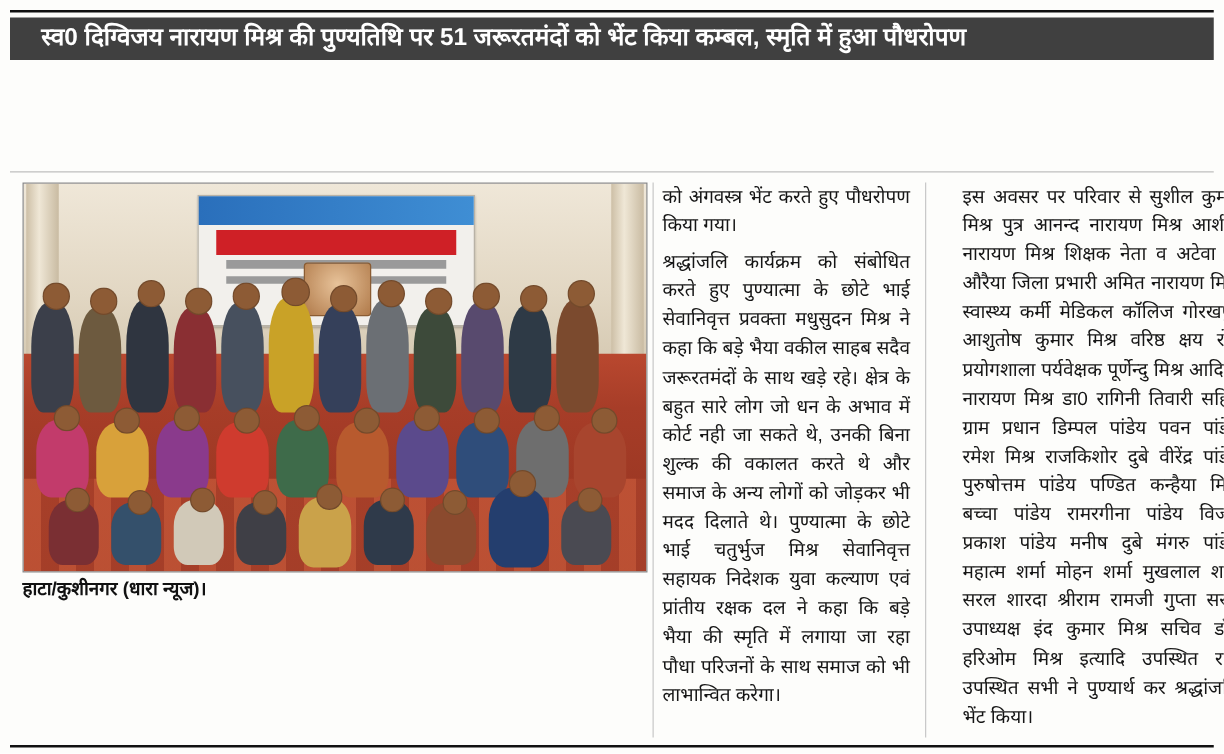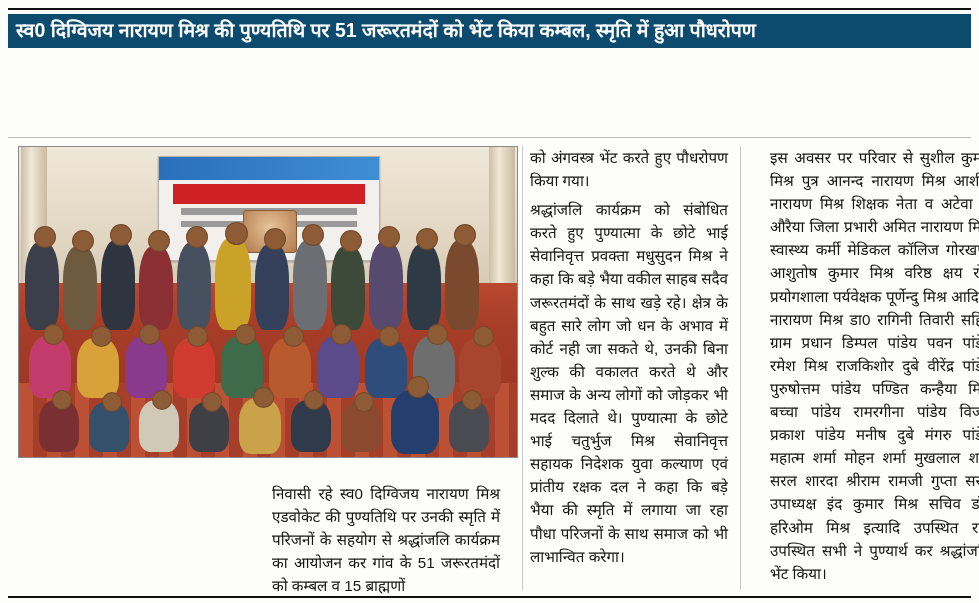--- a/index.html
+++ b/index.html
@@ -23,25 +23,25 @@
     padding: 0;
   }
 
   
   .kicker-bar {
     position: absolute;
     left: 8px;
     top: 14px;
     width: 963px;
     height: 34px;
-    background: #0c4a6e;
+    background: #404040;
     display: flex;
     align-items: center;
     box-sizing: border-box;
-    padding: 0 8px;
+    padding: 0 25px;
   }
   .kicker-text {
     color: #ffffff;
     font-size: 19.5px;
     font-weight: bold;
     letter-spacing: 0px;
     white-space: nowrap;
     line-height: 1;
     font-family: "Liberation Sans", sans-serif;
   }
@@ -321,25 +321,23 @@
         <div class="head" style="left:388px;top:136px; width:20px; height:20px;"></div>
 
         <div class="person" style="left:430px;top:160px; width:40px; height:52px; background:#4a4a52;"></div>
         <div class="head" style="left:443px;top:150px; width:18px; height:18px;"></div>
       </div>
     </div>
 
     <div class="divider-v" style="left:512px; top:2px; height:444px;"></div>
     <div class="divider-v" style="left:730px; top:2px; height:444px;"></div>
 
-
-
-    <div class="col col2">
-      <p>निवासी रहे स्व0 दिग्विजय नारायण मिश्र एडवोकेट की पुण्यतिथि पर उनकी स्मृति में परिजनों के सहयोग से श्रद्धांजलि कार्यक्रम का आयोजन कर गांव के 51 जरूरतमंदों को कम्बल व 15 ब्राह्मणों</p>
-    </div>
+    <div class="caption-line">हाटा/कुशीनगर (धारा न्यूज)।</div>
+
+
 
     <div class="col col3">
       <p>को अंगवस्त्र भेंट करते हुए पौधरोपण किया गया।</p>
       <p>श्रद्धांजलि कार्यक्रम को संबोधित करते हुए पुण्यात्मा के छोटे भाई सेवानिवृत्त प्रवक्ता मधुसुदन मिश्र ने कहा कि बड़े भैया वकील साहब सदैव जरूरतमंदों के साथ खड़े रहे। क्षेत्र के बहुत सारे लोग जो धन के अभाव में कोर्ट नही जा सकते थे, उनकी बिना शुल्क की वकालत करते थे और समाज के अन्य लोगों को जोड़कर भी मदद दिलाते थे। पुण्यात्मा के छोटे भाई चतुर्भुज मिश्र सेवानिवृत्त सहायक निदेशक युवा कल्याण एवं प्रांतीय रक्षक दल ने कहा कि बड़े भैया की स्मृति में लगाया जा रहा पौधा परिजनों के साथ समाज को भी लाभान्वित करेगा।</p>
     </div>
 
     <div class="col col4">
       <p>इस अवसर पर परिवार से सुशील कुमार मिश्र पुत्र आनन्द नारायण मिश्र आशीष नारायण मिश्र शिक्षक नेता व अटेवा के औरैया जिला प्रभारी अमित नारायण मिश्र स्वास्थ्य कर्मी मेडिकल कॉलिज गोरखपुर आशुतोष कुमार मिश्र वरिष्ठ क्षय रोग प्रयोगशाला पर्यवेक्षक पूर्णेन्दु मिश्र आदित्य नारायण मिश्र डा0 रागिनी तिवारी सहित ग्राम प्रधान डिम्पल पांडेय पवन पांडेय रमेश मिश्र राजकिशोर दुबे वीरेंद्र पांडेय पुरुषोत्तम पांडेय पण्डित कन्हैया मिश्र बच्चा पांडेय रामरगीना पांडेय विजय प्रकाश पांडेय मनीष दुबे मंगरु पांडेय महात्म शर्मा मोहन शर्मा मुखलाल शर्मा सरल शारदा श्रीराम रामजी गुप्ता सरल उपाध्यक्ष इंद कुमार मिश्र सचिव डॉ0 हरिओम मिश्र इत्यादि उपस्थित रहे। उपस्थित सभी ने पुण्यार्थ कर श्रद्धांजलि भेंट किया।</p>
     </div>
 

